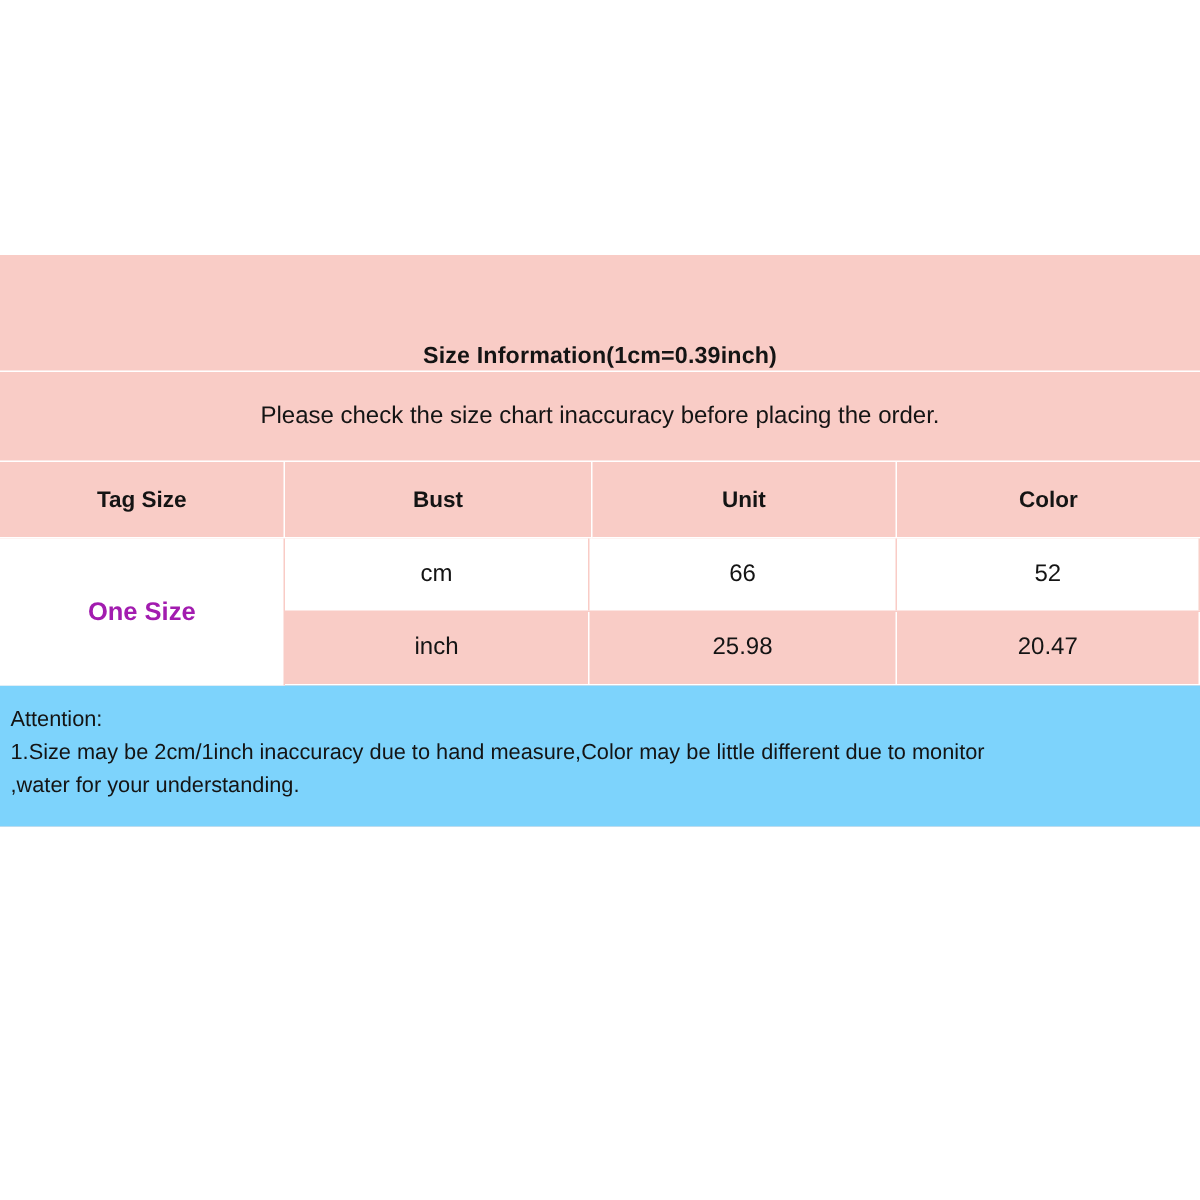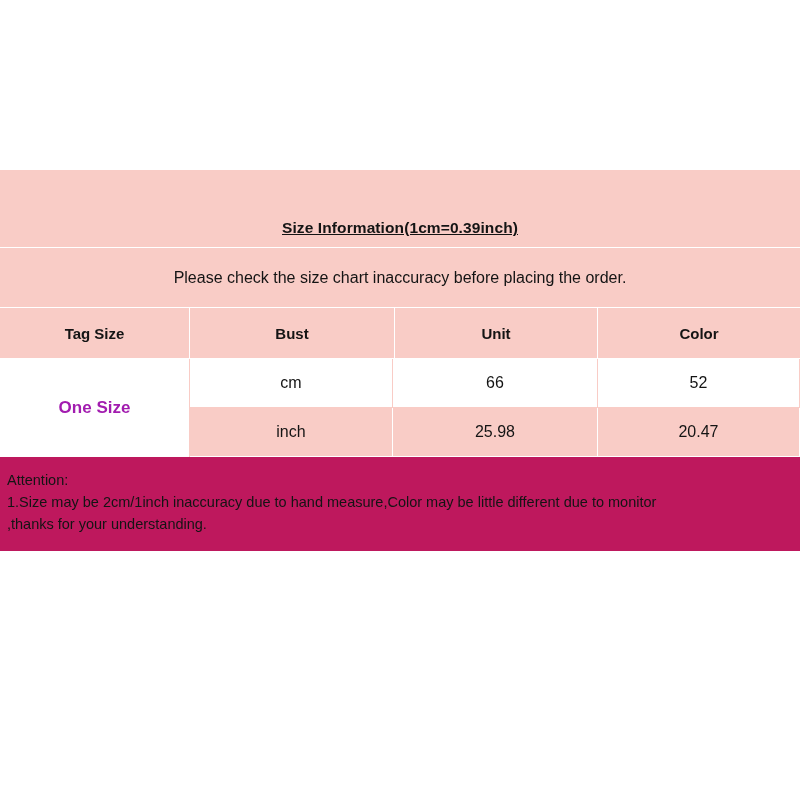--- a/index.html
+++ b/index.html
@@ -40,23 +40,21 @@
     height: 78px;
     align-items: flex-end;
   }
   .title-cell {
     width: 100%;
     height: 78px;
     font-weight: bold;
     font-size: 15.5px;
     letter-spacing: 0.1px;
     border-bottom: 1.5px solid #ffffff;
-    padding-bottom: 10px;
     align-items: flex-end;
-    text-decoration: underline;
   }
   
   .sub-row { height: 60px; }
   .sub-cell {
     width: 100%;
     height: 60px;
     font-size: 16px;
     border-bottom: 1.5px solid #ffffff;
   }
   
@@ -119,21 +117,21 @@
   .data-row.first .data-cell { border-right: 1.5px solid #f9ccc6; }
   .data-row.second .data-cell { border-right: 1.5px solid #ffffff; }
   .data-cell.last { border-right: none; }
   .d-unit { width: 203px; }
   .d-bust { width: 205px; }
   .d-len  { width: 202px; }
 
   
   .attention {
     width: 100%;
-    background: #be185d;
+    background: #7dd3fc;
     padding: 12px 4px 16px 4px;
     box-sizing: border-box;
   }
   .att-line {
     font-size: 14.5px;
     color: #141414;
     line-height: 22px;
     padding-left: 3px;
     white-space: pre;
   }
@@ -170,16 +168,16 @@
         <div class="data-cell d-unit">inch</div>
         <div class="data-cell d-bust">25.98</div>
         <div class="data-cell d-len last">20.47</div>
       </div>
     </div>
   </div>
 
   <div class="attention">
     <div class="att-line">Attention:</div>
     <div class="att-line">1.Size may be 2cm/1inch inaccuracy due to hand measure,Color may be little different due to monitor</div>
-    <div class="att-line">,thanks for your understanding.</div>
+    <div class="att-line">,water for your understanding.</div>
   </div>
 
 </div>
 
 </body></html>

